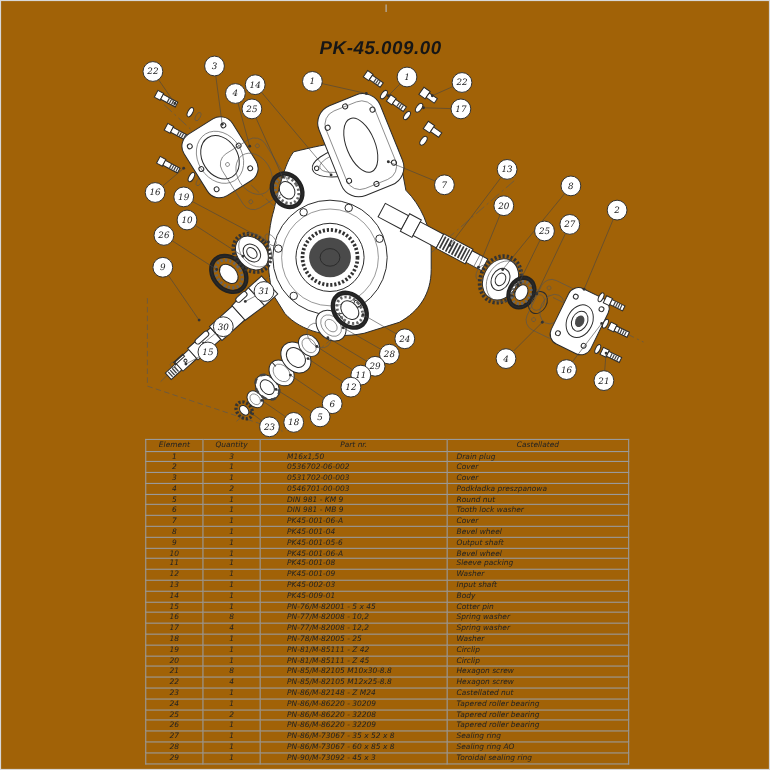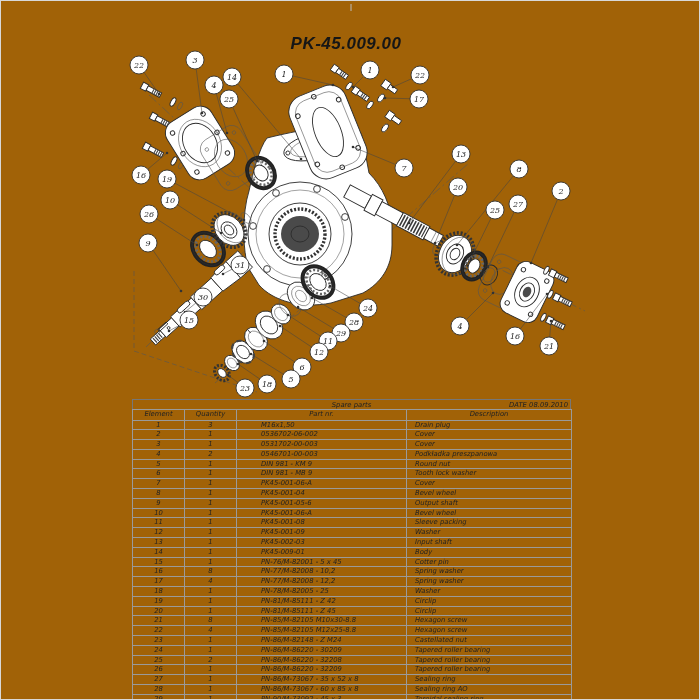--- a/index.html
+++ b/index.html
@@ -524,37 +524,33 @@
         <g>
           <line x1="236.85077950320525" y1="381.5329490318628" x2="227" y2="374" class="leader"></line>
           <circle cx="227" cy="374" r="1.3" fill="#333"></circle>
           <circle cx="244" cy="387" r="9" class="callout-circle"></circle>
           <text x="244" y="389.7" class="callout-num">23</text>
         </g>
       </g>
 </svg>
 
 <div class="tblwrap">
-  <div class="tbl-top">
-    <span class="cap">Spare parts</span>
-    <span class="date">DATE 08.09.2010</span>
-  </div>
   <table>
     <colgroup>
       <col style="width:52px">
           <col style="width:52px">
           <col style="width:170px">
           <col style="width:165px">
     </colgroup>
     <thead>
       <tr>
         <th>Element</th>
         <th>Quantity</th>
         <th>Part nr.</th>
-        <th>Description</th>
+        <th>Castellated</th>
       </tr>
     </thead>
     <tbody id="tbody">
           <tr>
             <td class="c0">1</td>
             <td class="c1">3</td>
             <td class="c2">M16x1,50</td>
             <td class="c3">Drain plug</td>
           </tr>
           <tr>

